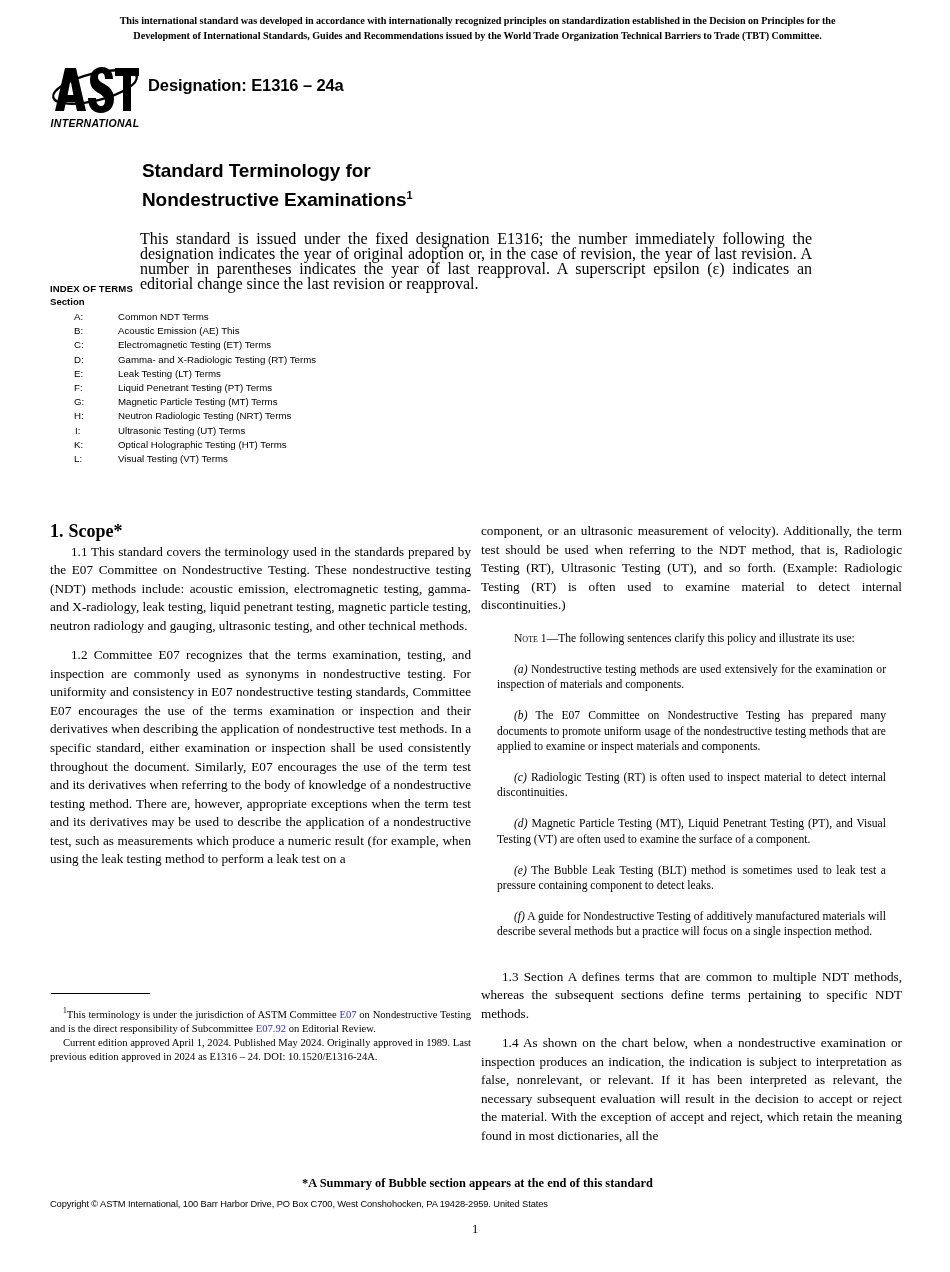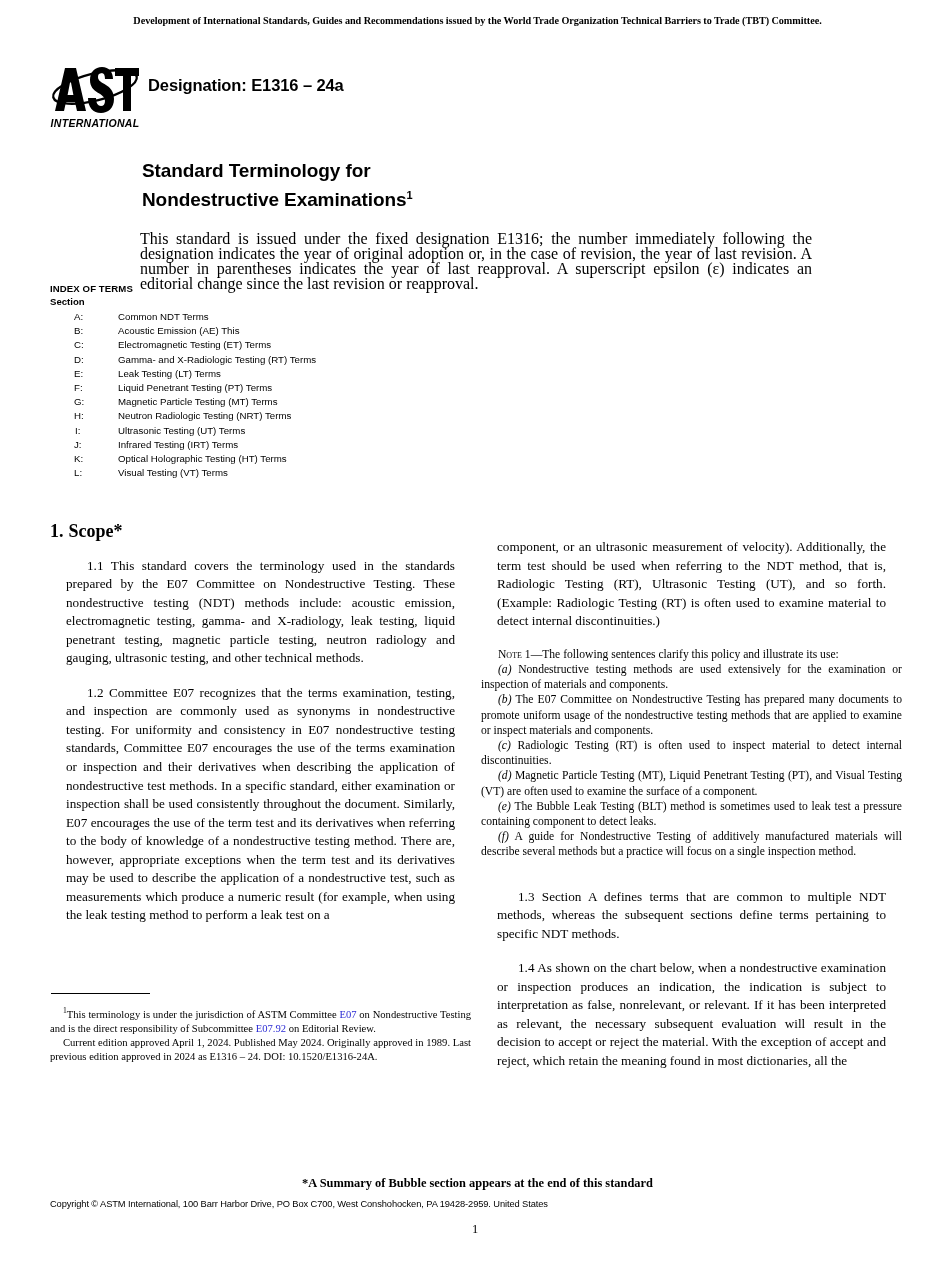--- a/index.html
+++ b/index.html
@@ -160,37 +160,37 @@
 
   .sec-head {
     font-weight: bold;
     font-size: 18px;
     margin: 0 0 2px 0;
     text-align: left;
   }
   .sec-head .num { margin-right: 5px; }
 
   p.body-p {
-    margin: 16px;
+    margin: 0;
     text-indent: 21px;
     text-align: justify;
     text-justify: inter-word;
   }
   p.body-p + p.body-p { margin-top: 11px; }
 
   p.flush { text-indent: 0; }
 
   
   .note-block {
     margin-top: 12px;
     font-size: 11.6px;
     line-height: 15.2px;
   }
   .note-block p {
-    margin: 0;
+    margin: 16px;
     text-indent: 17px;
     text-align: justify;
     text-justify: inter-word;
   }
   .smallcaps {
     font-variant: small-caps;
   }
   em.letter { font-style: italic; }
 
   .spacer-13 { height: 12px; }
@@ -249,20 +249,21 @@
     text-align: center;
     font-size: 12.5px;
   }
 </style>
 </head>
 <body>
 
 <div class="page">
 
   <div class="wto-banner">
+    <span>This international standard was developed in accordance with internationally recognized principles on standardization established in the Decision on Principles for the</span>
     <span class="l2">Development of International Standards, Guides and Recommendations issued by the World Trade Organization Technical Barriers to Trade (TBT) Committee.</span>
   </div>
 
   <div class="logo-block">
     <div class="logo-mark">
       <svg width="90" height="54" viewBox="0 0 90 54" xmlns="http://www.w3.org/2000/svg">
         <g fill="#000000">
 
           <path d="M5 49 L15 6 L26 6 L36 49 L27 49 L25 40 L16 40 L14 49 Z M17.6 33 L23.4 33 L20.5 18 Z"></path>
           <path d="M40 18 C40 10 45 5 52 5 C59 5 63 10 63 17 L55 17 C55 13 54 11 51.6 11 C49.3 11 48 12.6 48 15 C48 23 64 21 64 37 C64 46 58 51 51 51 C43 51 38 45 38 36 L46 36 C46 41 48 44 51 44 C53.6 44 55 42 55 39 C55 30 40 32 40 18 Z"></path>
@@ -293,21 +294,20 @@
   <div class="index-list">
     <div class="index-row"><span class="index-letter">A:</span><span class="index-label">Common NDT Terms</span></div>
     <div class="index-row"><span class="index-letter">B:</span><span class="index-label">Acoustic Emission (AE) This</span></div>
     <div class="index-row"><span class="index-letter">C:</span><span class="index-label">Electromagnetic Testing (ET) Terms</span></div>
     <div class="index-row"><span class="index-letter">D:</span><span class="index-label">Gamma- and X-Radiologic Testing (RT) Terms</span></div>
     <div class="index-row"><span class="index-letter">E:</span><span class="index-label">Leak Testing (LT) Terms</span></div>
     <div class="index-row"><span class="index-letter">F:</span><span class="index-label">Liquid Penetrant Testing (PT) Terms</span></div>
     <div class="index-row"><span class="index-letter">G:</span><span class="index-label">Magnetic Particle Testing (MT) Terms</span></div>
     <div class="index-row"><span class="index-letter">H:</span><span class="index-label">Neutron Radiologic Testing (NRT) Terms</span></div>
     <div class="index-row"><span class="index-letter narrow">I:</span><span class="index-label">Ultrasonic Testing (UT) Terms</span></div>
-    <div class="index-row"><span class="index-letter">J:</span><span class="index-label">Infrared Testing (IRT) Terms</span></div>
     <div class="index-row"><span class="index-letter">K:</span><span class="index-label">Optical Holographic Testing (HT) Terms</span></div>
     <div class="index-row"><span class="index-letter">L:</span><span class="index-label">Visual Testing (VT) Terms</span></div>
   </div>
 
   <div class="col col-left">
     <div class="sec-head">
       <span class="num">1.</span><span>Scope*</span>
     </div>
     <p class="body-p">1.1 This standard covers the terminology used in the standards prepared by the E07 Committee on Nondestructive Testing. These nondestructive testing (NDT) methods include: acoustic emission, electromagnetic testing, gamma- and X-radiology, leak testing, liquid penetrant testing, magnetic particle testing, neutron radiology and gauging, ultrasonic testing, and other technical methods.</p>
     <p class="body-p">1.2 Committee E07 recognizes that the terms examination, testing, and inspection are commonly used as synonyms in nondestructive testing. For uniformity and consistency in E07 nondestructive testing standards, Committee E07 encourages the use of the terms examination or inspection and their derivatives when describing the application of nondestructive test methods. In a specific standard, either examination or inspection shall be used consistently throughout the document. Similarly, E07 encourages the use of the term test and its derivatives when referring to the body of knowledge of a nondestructive testing method. There are, however, appropriate exceptions when the term test and its derivatives may be used to describe the application of a nondestructive test, such as measurements which produce a numeric result (for example, when using the leak testing method to perform a leak test on a</p>

